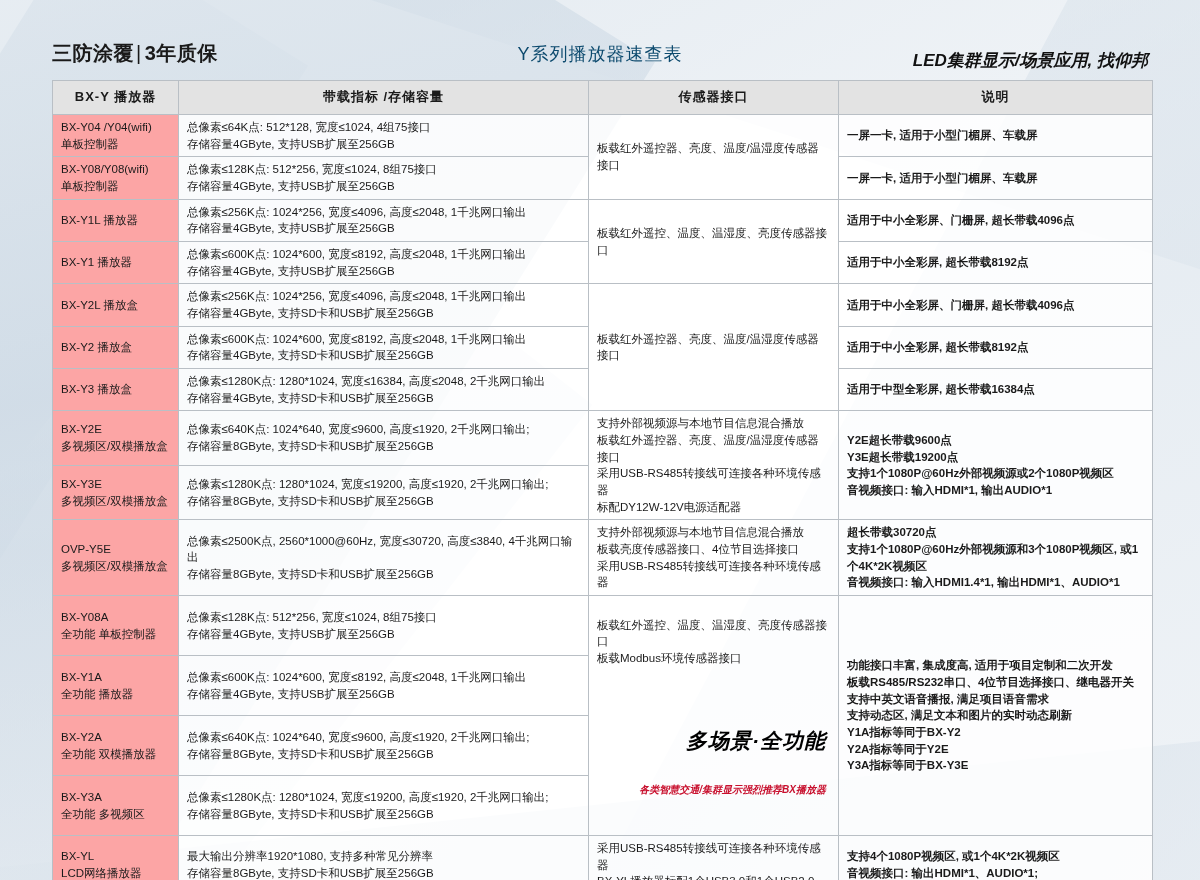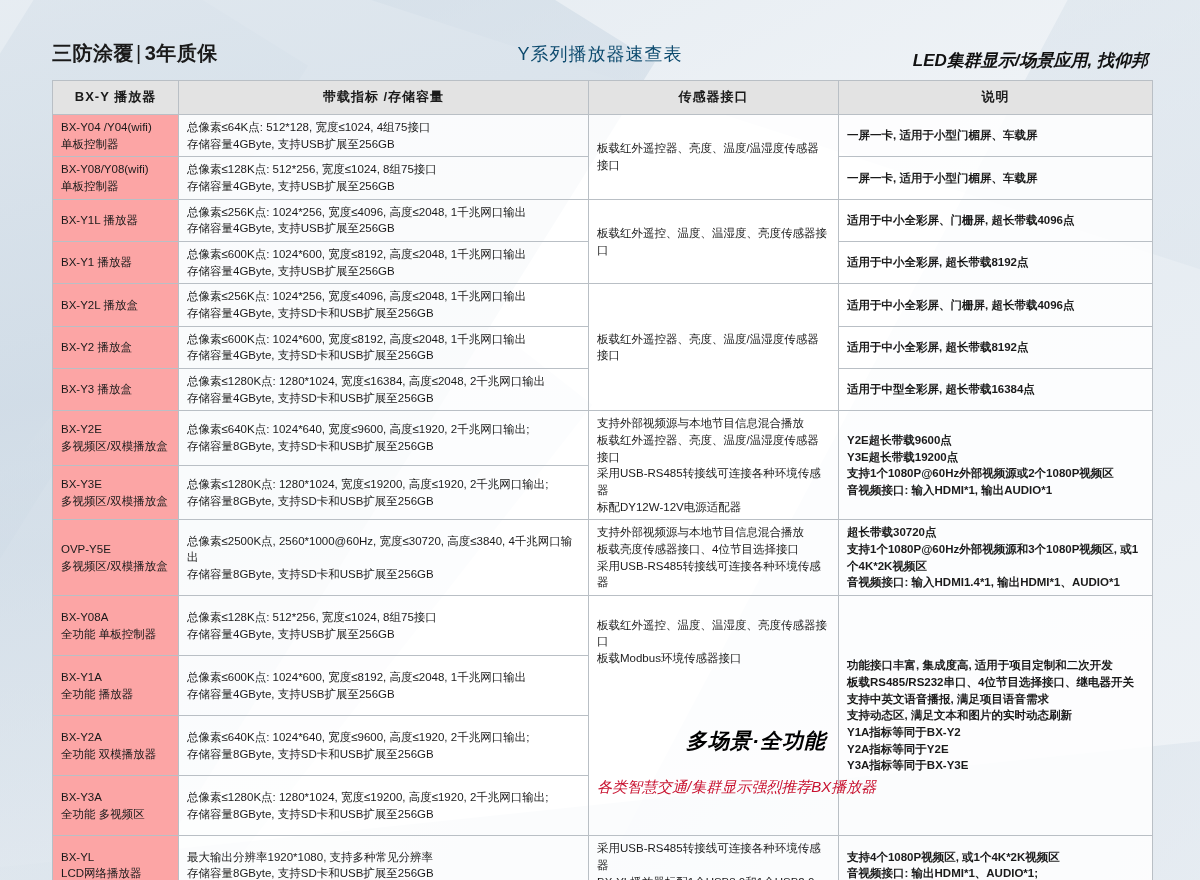--- a/index.html
+++ b/index.html
@@ -90,22 +90,22 @@
   td.small { font-size: 10px; line-height: 1.5; }
   td.xsmall { font-size: 9.5px; line-height: 1.5; }
 
   
   .promo { margin-top: 26px; text-align: right; padding-right: 4px; }
   .promo-main {
     font-size: 21px; font-weight: bold; font-style: italic;
     color: #000000; letter-spacing: 1px; white-space: nowrap;
   }
   .promo-sub {
-    margin-top: 3px;
-    font-size: 15px; font-weight: normal; font-style: italic;
+    margin-top: 10px;
+    font-size: 10px; font-weight: bold; font-style: italic;
     color: #c8102e; white-space: nowrap;
   }
   .sensor-body { white-space: pre-line; }
 </style>
 </head>
 <body>
 
 <div id="bg">
   <div class="bg-band" style="left:-260px; top:-200px; width:560px; height:1500px; transform:rotate(32deg); opacity:.85;"></div>
   <div class="bg-band" style="left:-340px; top:-120px; width:300px; height:1400px; transform:rotate(32deg); opacity:.7;"></div>

